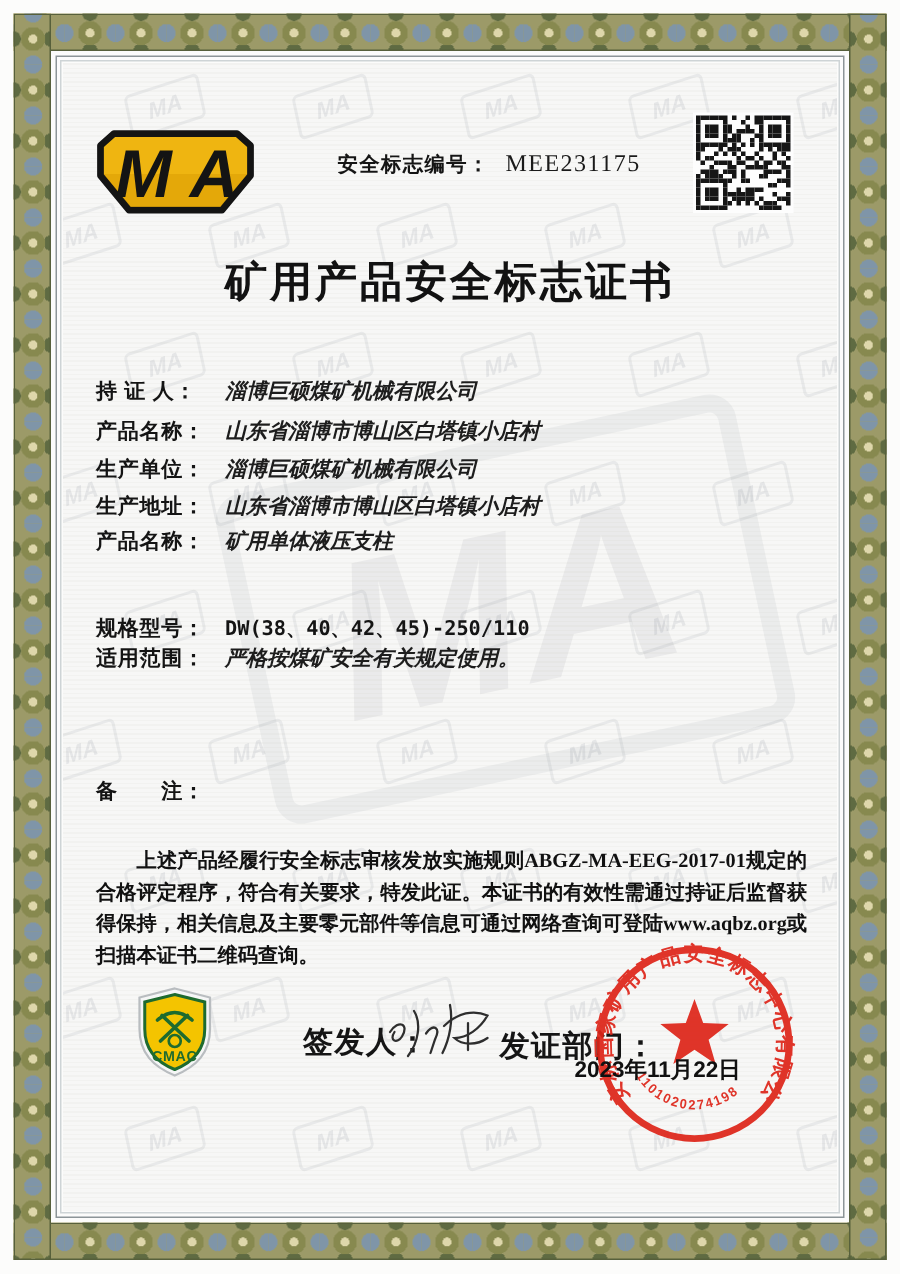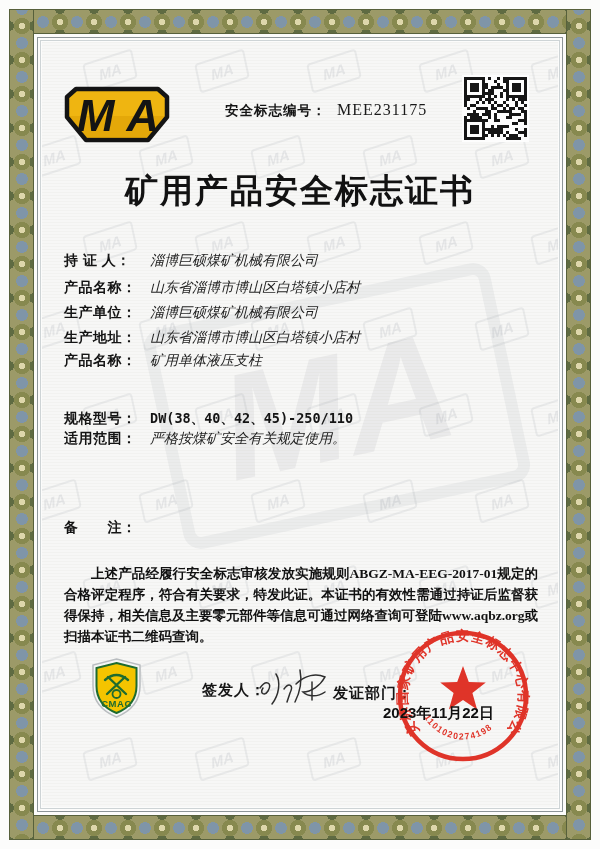--- a/index.html
+++ b/index.html
@@ -44,35 +44,35 @@
   .cert-no{position:absolute;left:183px;top:59px;white-space:nowrap;}
   .cert-no .lbl{font-weight:700;font-size:13.5px;color:#151515;letter-spacing:1px;}
   .cert-no .val{font-family:"Liberation Serif",serif;font-size:16px;color:#1a1a1a;
     letter-spacing:1px;margin-left:6px;}
   .qr{position:absolute;left:420px;top:33px;width:67px;height:67px;background:#fdfdfd;
     padding:2px;box-sizing:border-box;}
   .qr-grid{display:grid;grid-template-columns:repeat(21,3px);grid-template-rows:repeat(21,3px);}
   .qm{width:3px;height:3px;}
   .qm.d{background:#161616;}
   .title{position:absolute;left:0;right:0;top:127px;margin:0;text-align:center;
-    font-family:"Liberation Serif",serif;font-weight:900;font-size:33px;color:#121212;
+    font-family:"Liberation Serif",serif;font-weight:900;font-size:28px;color:#121212;
     letter-spacing:2px;}
   .fields{position:absolute;left:22px;top:0;right:18px;height:480px;}
   .field-row{position:absolute;left:0;right:0;white-space:nowrap;font-size:14px;color:#141414;}
   .f-lbl{display:inline-block;min-width:86px;font-weight:700;letter-spacing:0.5px;}
-  .v-kai{font-family:"Liberation Serif",serif;font-style:italic;font-weight:400;color:#1d1d1d;}
+  .v-kai{font-family:"Liberation Serif",serif;font-style:italic;font-weight:700;color:#1d1d1d;}
   .v-mono{font-family:"DejaVu Sans Mono",monospace;font-weight:700;font-size:13.5px;color:#141414;}
   .pair2{position:absolute;left:238px;top:0;}
   .pair2 .f-lbl{min-width:75px;}
   .statement{position:absolute;left:22px;right:20px;top:521px;margin:0;
     font-family:"Liberation Serif",serif;font-weight:700;font-size:13.5px;line-height:21px;
     color:#111;text-align:justify;text-indent:2em;}
   .cmac{position:absolute;left:48px;top:616px;}
   .signer{position:absolute;left:160px;top:639px;white-space:nowrap;}
-  .footer-lbl{font-weight:700;font-size:15px;color:#151515;letter-spacing:1px;}
+  .footer-lbl{font-weight:700;font-size:20px;color:#151515;letter-spacing:1px;}
   .signature{position:absolute;left:212px;top:620px;}
   .dept{position:absolute;left:291px;top:642px;white-space:nowrap;}
   .seal{position:absolute;left:336px;top:583px;}
 </style>
 </head>
 <body>
 
 <div class="page">
 
   <div class="band band-h band-top"></div>

